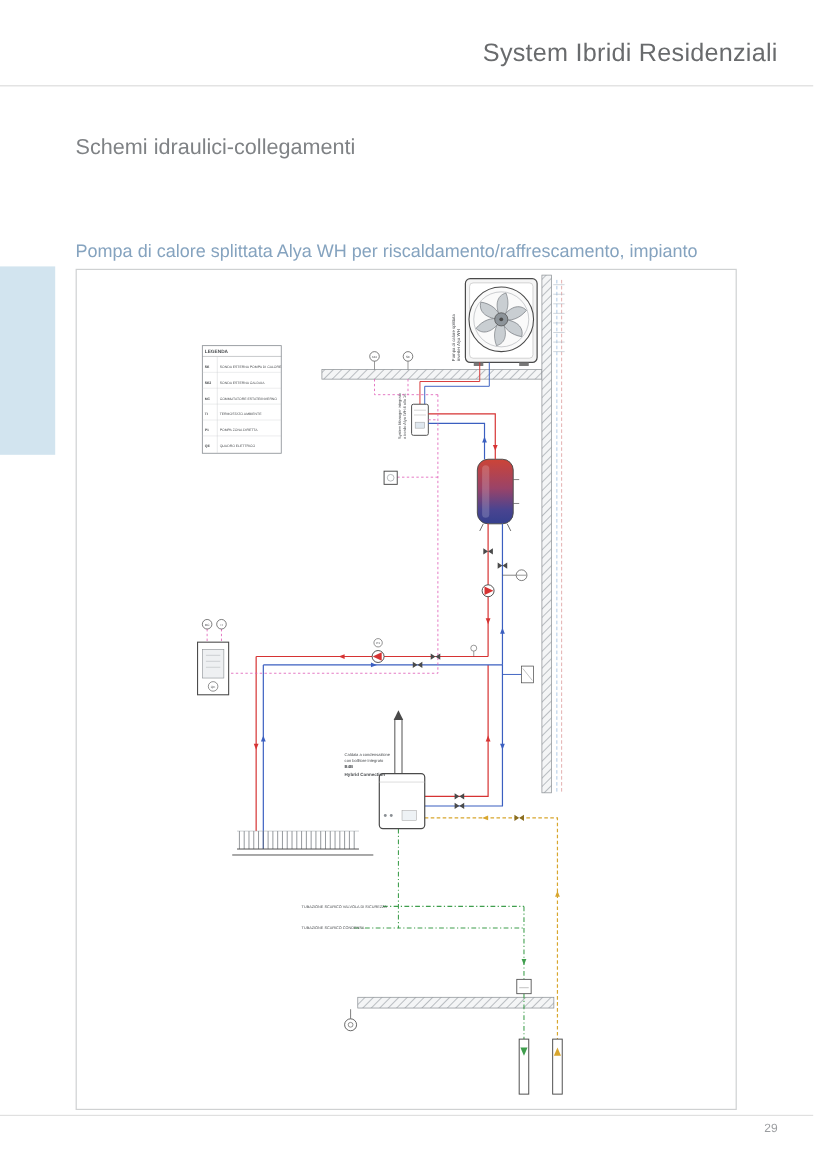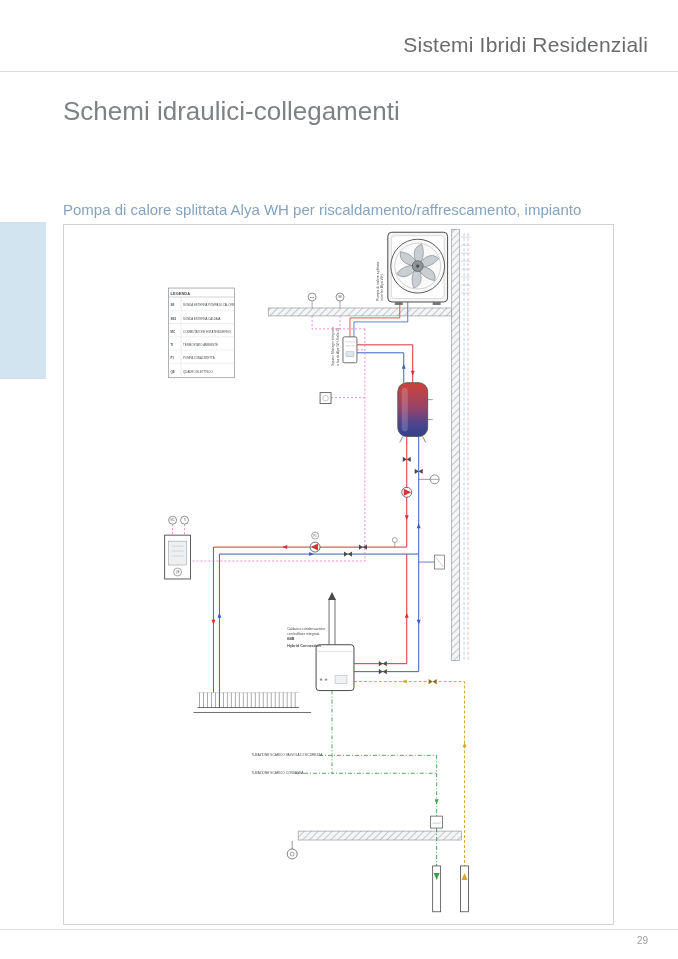--- a/index.html
+++ b/index.html
@@ -6,43 +6,43 @@
   .page {
     position:relative; width:678px; height:959px; background:#ffffff;
     font-family:"Liberation Sans", sans-serif; overflow:hidden;
   }
   .header-title {
     position:absolute; top:33px; right:30px;
     font-size:21px; font-weight:300; color:#696b6d; letter-spacing:.2px;
   }
   .header-rule { position:absolute; top:71px; left:0; width:678px; height:1px; background:#dcdddd; }
   .section-title {
-    position:absolute; top:96px; left:63px;
-    font-size:26px; font-weight:300; color:#7f8285;
+    position:absolute; top:112px; left:63px;
+    font-size:18px; font-weight:300; color:#7f8285;
   }
   .description {
     position:absolute; top:151px; left:63px; width:527px;
     font-size:15px; line-height:1.45; color:#85a3bf;margin-top:48px;
   }
   .side-tab { position:absolute; left:0; top:222px; width:46px; height:157px; background:#d2e4ef; }
   .diagram-frame {
     position:absolute; left:63px; top:224px; width:551px; height:701px;
     border:1px solid #cfd1d2; background:#fff; box-sizing:border-box;
   }
   .diagram-frame svg { width:100%; height:100%; display:block; font-family:"Liberation Sans", sans-serif; }
   .footer-rule { position:absolute; top:929px; left:0; width:678px; height:1px; background:#e0e0e0; }
   .page-number { position:absolute; top:935px; right:30px; font-size:10px; color:#9b9da0; }
   svg text { fill:#4a4d50; }
 </style>
 </head>
 <body>
 
 <div class="page">
 
-  <div class="header-title">Sistemi Ibridi Residenziali</div>
+  <div class="header-title">System Ibridi Residenziali</div>
   <div class="header-rule"></div>
 
   <div class="section-title">Schemi idraulici-collegamenti</div>
   <div class="description">Pompa di calore splittata Alya WH per riscaldamento/raffrescamento, impianto con unica zona diretta e caldaia con bollitore integrato per produzione ACS. Separazione idraulica con puffer.</div>
 
   <div class="side-tab"></div>
 
   <div class="diagram-frame">
     <svg viewBox="0 0 551 701">
       <defs>

